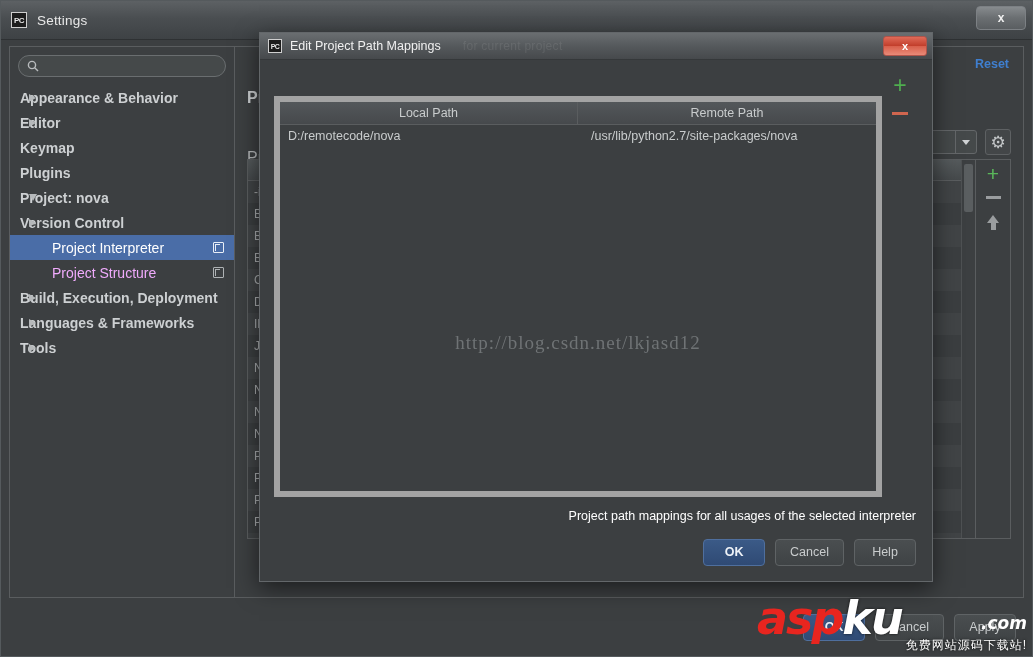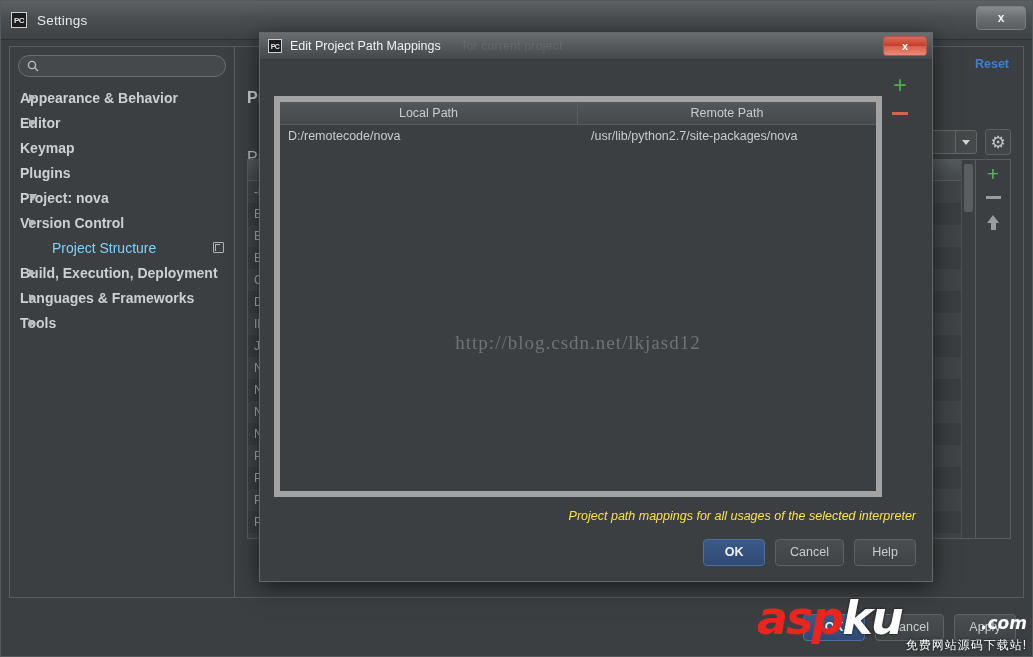--- a/index.html
+++ b/index.html
@@ -136,21 +136,21 @@
     height: 25px;
     display: flex;
     align-items: center;
     padding-left: 10px;
     font-size: 14px;
     color: #c8cbcd;
     position: relative;
     box-sizing: border-box;
   }
   .tree-item.top { font-weight: bold; color: #cdd0d2; }
-  .tree-item.child { padding-left: 42px; font-weight: normal; color: #7dd3fc; }
+  .tree-item.child { padding-left: 42px; font-weight: normal; color: #f0abfc; }
   .tree-item.selected {
     background: #4a6da7;
     color: #ffffff;
   }
   .arrow {
     position: absolute;
     left: 19px;
     width: 0; height: 0;
     border-style: solid;
   }
@@ -479,23 +479,22 @@
   }
   .dlg-minus {
     width: 16px; height: 3px;
     background: #d0664f;
     margin-top: 10px;
   }
   #dialog-hint {
     flex: none;
     text-align: right;
     font-size: 12.5px;
-    color: #fde047;
+    color: #ffffff;
     padding: 12px 2px 0 0;
-    font-style: italic;
   }
   #dialog-footer {
     flex: none;
     height: 58px;
     display: flex;
     align-items: center;
     justify-content: flex-end;
     gap: 10px;
     padding-right: 16px;
   }
@@ -583,20 +582,24 @@
           <div class="tree-item top">
             <span>Plugins</span>
           </div>
           <div class="tree-item top">
             <span class="arrow expanded"></span>
             <span>Project: nova</span>
           </div>
           <div class="tree-item top">
             <span class="arrow collapsed"></span>
             <span>Version Control</span>
+          </div>
+          <div class="tree-item child selected">
+            <span>Project Interpreter</span>
+            <span class="copy-icon"></span>
           </div>
           <div class="tree-item child">
             <span>Project Structure</span>
             <span class="copy-icon"></span>
           </div>
           <div class="tree-item top">
             <span class="arrow collapsed"></span>
             <span>Build, Execution, Deployment</span>
           </div>
           <div class="tree-item top">

